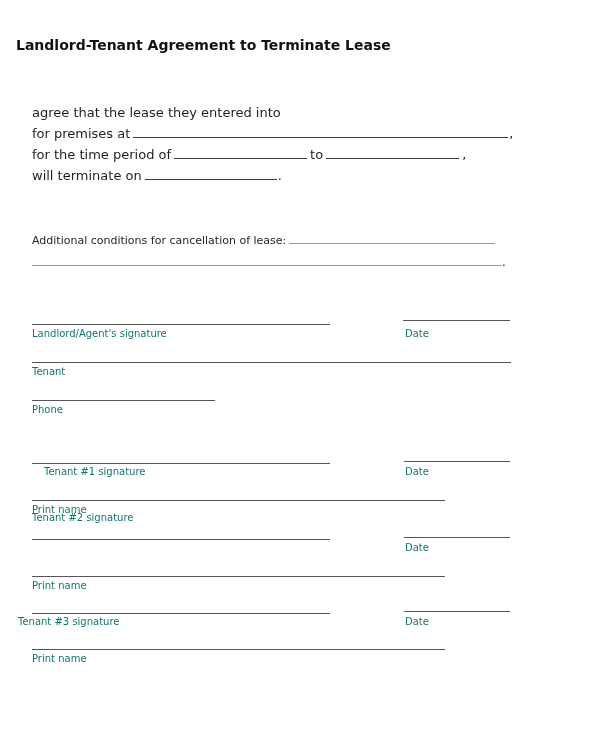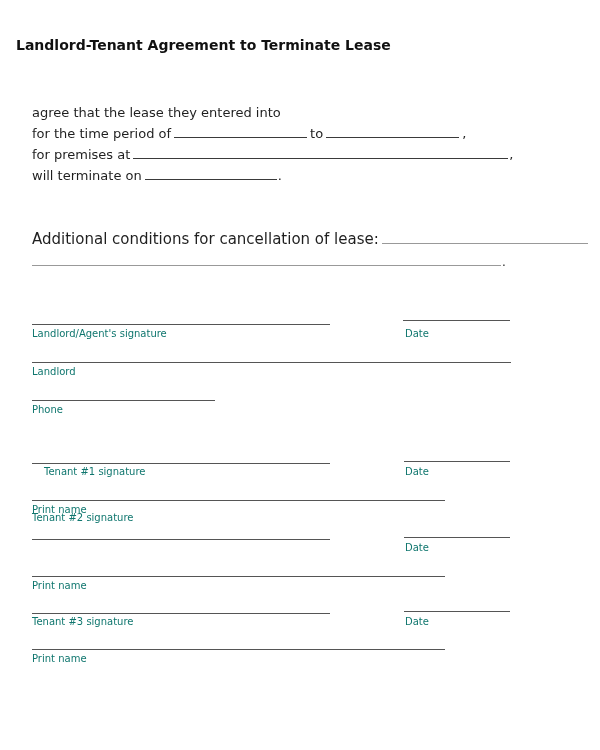--- a/index.html
+++ b/index.html
@@ -28,21 +28,21 @@
   }
   .blank.gray{border-bottom-color:#999999;}
   .w-landlord{width:150px;}
   .w-tenant{width:148px;}
   .w-from{width:133px;}
   .w-to{width:133px;}
   .w-premises{width:375px;margin-right:1px;}
   .w-terminate{width:132px;margin-right:1px;}
   .addcond{
     position:absolute;left:32px;top:230px;width:520px;
-    font-size:15px;white-space:nowrap;
+    font-size:11px;white-space:nowrap;
   }
   .w-add1{width:206px;}
   .addcond2{
     position:absolute;left:32px;top:252px;width:520px;
     font-size:12px;white-space:nowrap;
   }
   .w-add2{width:469px;margin-left:0;margin-right:1px;}
   .sigline{
     position:absolute;height:12px;
     border-bottom:1px solid #555555;
@@ -69,48 +69,48 @@
   
   .t2-sig{left:32px;top:527px;width:298px;}
   .t2-date{left:404px;top:525px;width:106px;}
   .t2-sig-label{left:32px;top:512px;}
   .t2-date-label{left:405px;top:542px;}
   .t2-print{left:32px;top:564px;width:413px;}
   .t2-print-label{left:32px;top:580px;}
   
   .t3-sig{left:32px;top:601px;width:298px;}
   .t3-date{left:404px;top:599px;width:106px;}
-  .t3-sig-label{left:32px;top:616px;}
+  .t3-sig-label{left:18px;top:616px;}
   .t3-date-label{left:405px;top:616px;}
   .t3-print{left:32px;top:637px;width:413px;}
   .t3-print-label{left:32px;top:653px;}
 </style>
 </head>
 <body>
 
 <div class="page">
 
   <div class="title">Landlord-Tenant Agreement to Terminate Lease</div>
 
   <div class="intro">
     <div>agree that the lease they entered into</div>
+    <div><span>for premises at</span><span class="blank w-premises"></span><span>,</span></div>
     <div><span>for the time period of</span><span class="blank w-from"></span><span>to</span><span class="blank w-to"></span><span>,</span></div>
-    <div><span>for premises at</span><span class="blank w-premises"></span><span>,</span></div>
     <div><span>will terminate on</span><span class="blank w-terminate"></span><span>.</span></div>
   </div>
 
   <div class="addcond"><span>Additional conditions for cancellation of lease:</span><span class="blank gray w-add1"></span></div>
   <div class="addcond2"><span class="blank gray w-add2"></span><span>.</span></div>
 
   <div class="sigline l-sig"></div>
   <div class="sigline l-date"></div>
   <div class="siglabel l-sig-label">Landlord/Agent's signature</div>
   <div class="siglabel l-date-label">Date</div>
   <div class="sigline l-addr"></div>
-  <div class="siglabel l-addr-label">Landlord</div>
+  <div class="siglabel l-addr-label">Tenant</div>
   <div class="sigline l-phone"></div>
   <div class="siglabel l-phone-label">Phone</div>
 
   <div class="sigline t1-sig"></div>
   <div class="sigline t1-date"></div>
   <div class="siglabel t1-sig-label">Tenant #1 signature</div>
   <div class="siglabel t1-date-label">Date</div>
   <div class="sigline t1-print"></div>
   <div class="siglabel t1-print-label">Print name</div>
 

